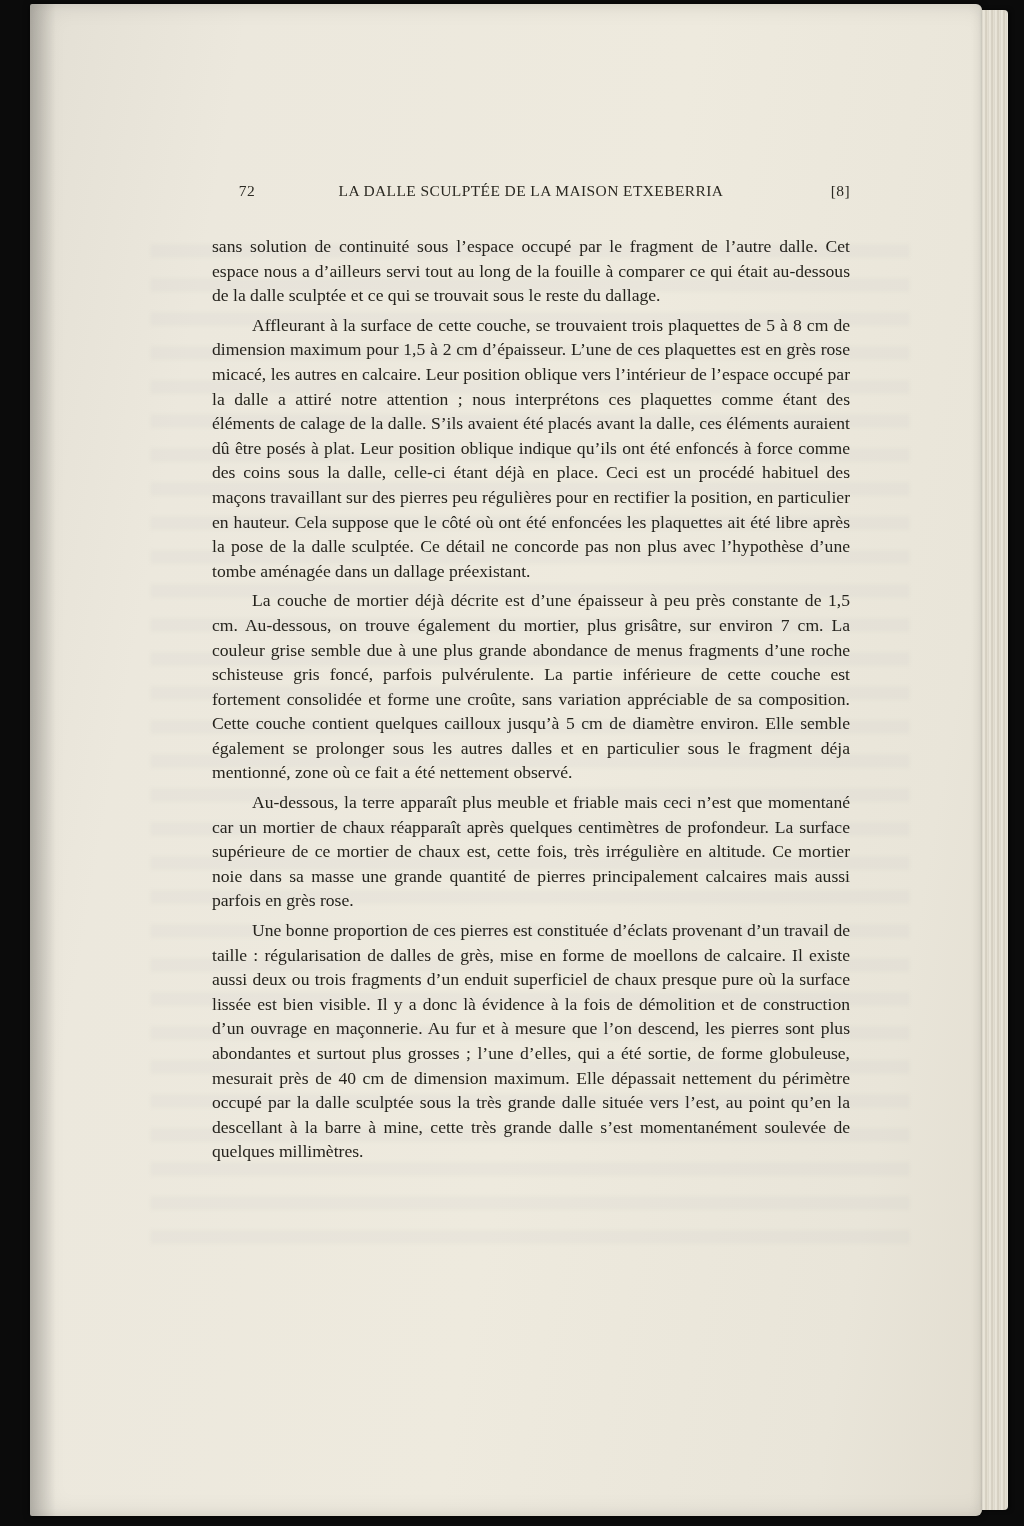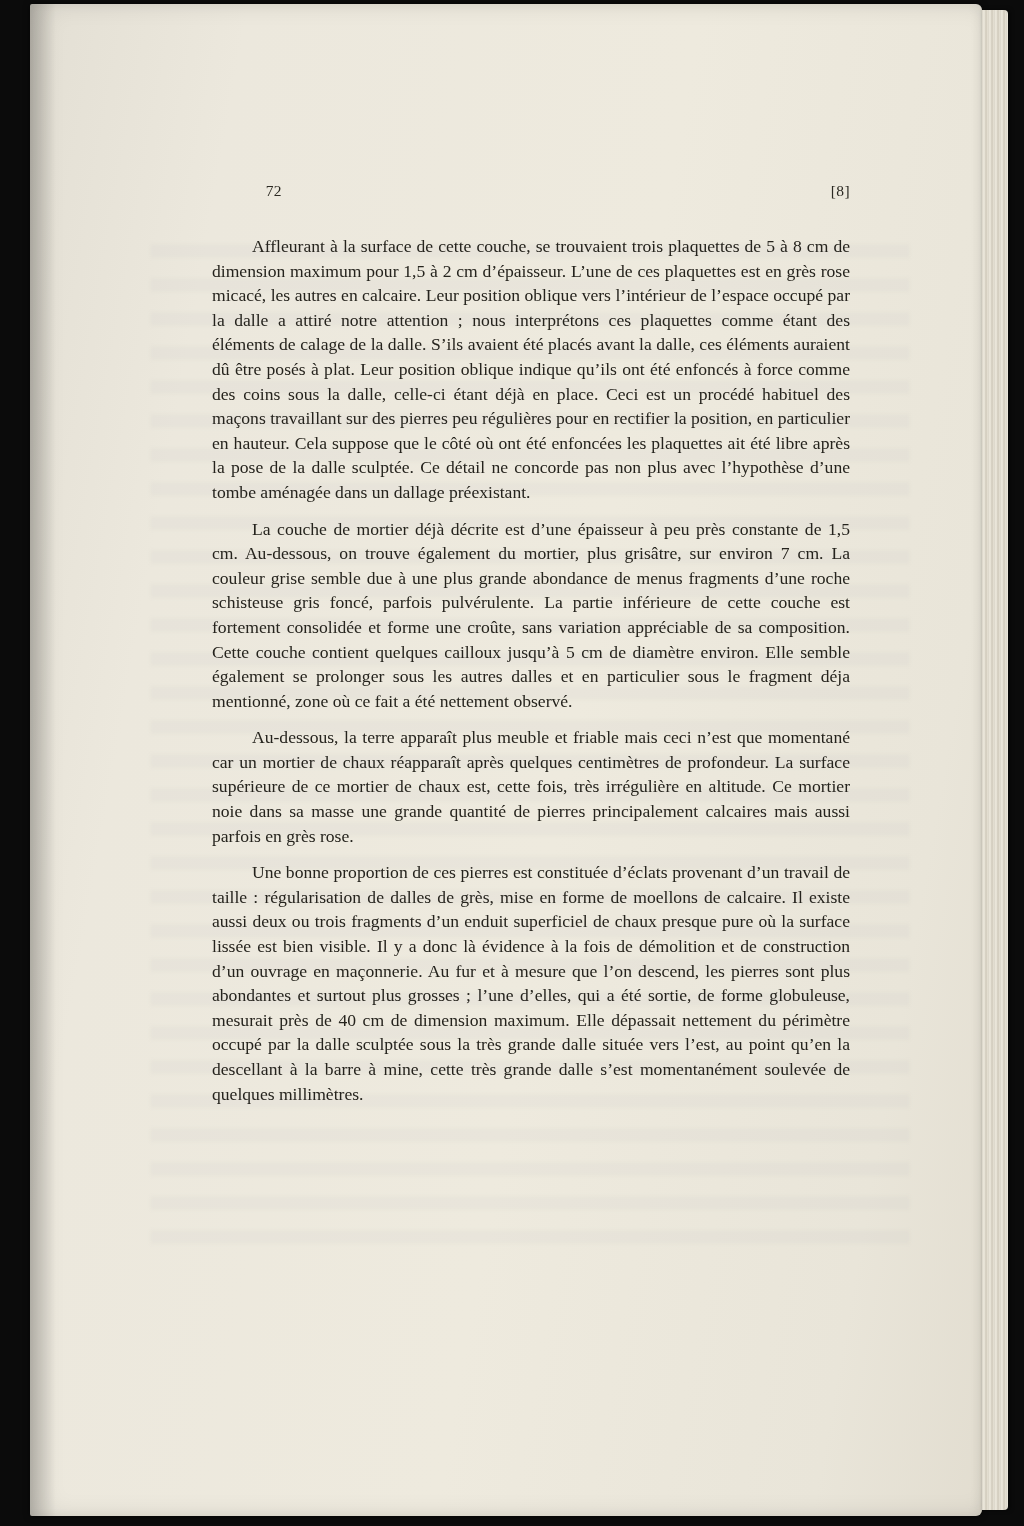--- a/index.html
+++ b/index.html
@@ -72,49 +72,51 @@
   }
   .running-head {
     display: flex;
     justify-content: space-between;
     align-items: baseline;
     font-size: 15.5px;
     letter-spacing: 0.4px;
     margin-bottom: 34px;
     color: #2b2922;
   }
-  .running-head .folio { width: 70px; text-align: right; }
+  .running-head .folio { width: 70px; text-align: center; }
   .running-head .title { flex: 1; text-align: center; }
   .running-head .sig  { width: 70px; text-align: right; }
   .text-block {
     font-size: 17.6px;
     line-height: 24.6px;
     text-align: justify;
     color: #25231d;
   }
   .para { margin: 0; }
-  .para + .para { margin-top: 12px; }
+  .para + .para { margin-top: 5px; }
   .para.indent { text-indent: 40px; }
 </style>
 </head>
 <body>
 
 <div class="scan-stage">
   <div class="page">
     <div class="gutter-shadow"></div>
     <div class="show-through"></div>
 
     <div class="content">
       <div class="running-head">
         <span class="folio">72</span>
+        <span class="title">LA DALLE SCULPTÉE DE LA MAISON ETXEBERRIA</span>
         <span class="sig">[8]</span>
       </div>
 
       <div class="text-block">
 
+      <p class="para">sans solution de continuité sous l’espace occupé par le fragment de l’autre dalle. Cet espace nous a d’ailleurs servi tout au long de la fouille à comparer ce qui était au-dessous de la dalle sculptée et ce qui se trouvait sous le reste du dallage.</p>
           <p class="para indent">Affleurant à la surface de cette couche, se trouvaient trois plaquettes de 5 à 8 cm de dimension maximum pour 1,5 à 2 cm d’épaisseur. L’une de ces plaquettes est en grès rose micacé, les autres en calcaire. Leur position oblique vers l’intérieur de l’espace occupé par la dalle a attiré notre attention ; nous interprétons ces plaquettes comme étant des éléments de calage de la dalle. S’ils avaient été placés avant la dalle, ces éléments auraient dû être posés à plat. Leur position oblique indique qu’ils ont été enfoncés à force comme des coins sous la dalle, celle-ci étant déjà en place. Ceci est un procédé habituel des maçons travaillant sur des pierres peu régulières pour en rectifier la position, en particulier en hauteur. Cela suppose que le côté où ont été enfoncées les plaquettes ait été libre après la pose de la dalle sculptée. Ce détail ne concorde pas non plus avec l’hypothèse d’une tombe aménagée dans un dallage préexistant.</p>
           <p class="para indent">La couche de mortier déjà décrite est d’une épaisseur à peu près constante de 1,5 cm. Au-dessous, on trouve également du mortier, plus grisâtre, sur environ 7 cm. La couleur grise semble due à une plus grande abondance de menus fragments d’une roche schisteuse gris foncé, parfois pulvérulente. La partie inférieure de cette couche est fortement consolidée et forme une croûte, sans variation appréciable de sa composition. Cette couche contient quelques cailloux jusqu’à 5 cm de diamètre environ. Elle semble également se prolonger sous les autres dalles et en particulier sous le fragment déja mentionné, zone où ce fait a été nettement observé.</p>
           <p class="para indent">Au-dessous, la terre apparaît plus meuble et friable mais ceci n’est que momentané car un mortier de chaux réapparaît après quelques centimètres de profondeur. La surface supérieure de ce mortier de chaux est, cette fois, très irrégulière en altitude. Ce mortier noie dans sa masse une grande quantité de pierres principalement calcaires mais aussi parfois en grès rose.</p>
           <p class="para indent">Une bonne proportion de ces pierres est constituée d’éclats provenant d’un travail de taille : régularisation de dalles de grès, mise en forme de moellons de calcaire. Il existe aussi deux ou trois fragments d’un enduit superficiel de chaux presque pure où la surface lissée est bien visible. Il y a donc là évidence à la fois de démolition et de construction d’un ouvrage en maçonnerie. Au fur et à mesure que l’on descend, les pierres sont plus abondantes et surtout plus grosses ; l’une d’elles, qui a été sortie, de forme globuleuse, mesurait près de 40 cm de dimension maximum. Elle dépassait nettement du périmètre occupé par la dalle sculptée sous la très grande dalle située vers l’est, au point qu’en la descellant à la barre à mine, cette très grande dalle s’est momentanément soulevée de quelques millimètres.</p>
         </div>
     </div>
   </div>
 
   <div class="page-edges"></div>
 </div>

